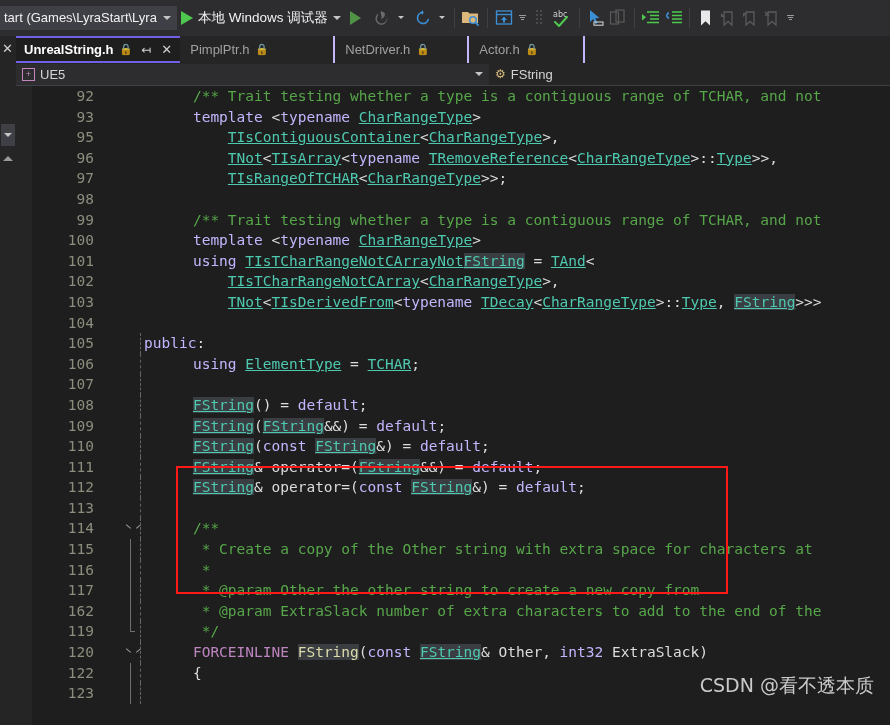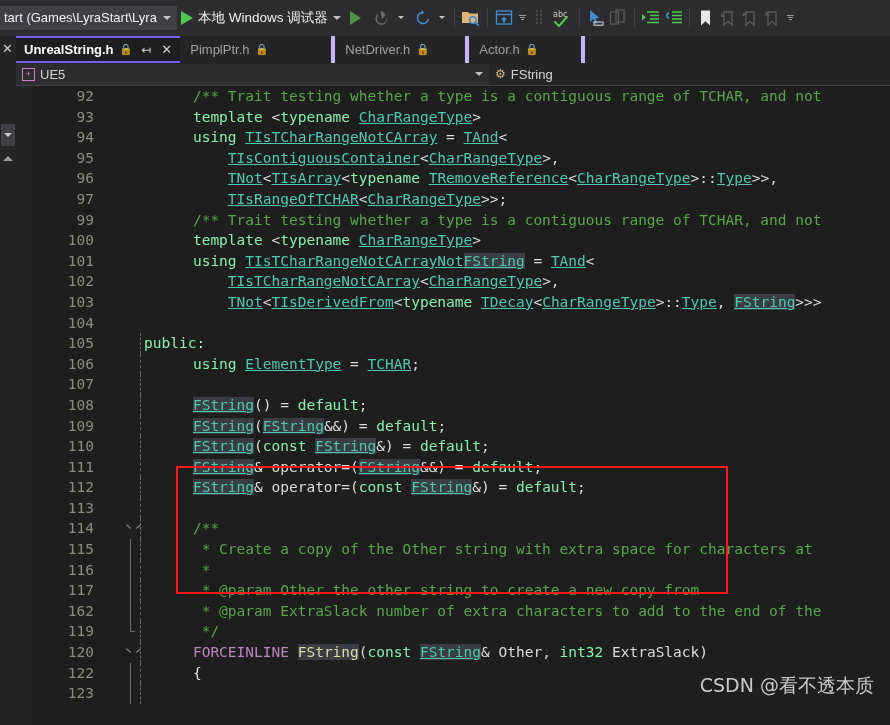--- a/index.html
+++ b/index.html
@@ -67,21 +67,21 @@
   
   #tabbar {
     position: absolute; left: 16px; top: 36px; width: 874px; height: 27px;
     background: #252526; display: flex; align-items: stretch;
   }
   .tab {
     position: relative; display: flex; align-items: center; gap: 6px;
     padding: 0 10px; height: 27px; font-size: 13px; color: #a0a0a0;
     background: #252526; white-space: nowrap;
   }
-  .tab.inactive { border-right: 4px solid #c4b5fd; }
+  .tab.inactive { border-right: 2px solid #c4b5fd; }
   .tab.active {
     background: #1e1e1e; color: #ffffff; font-weight: bold;
     border-top: 2px solid #7160e8; border-bottom: 2px solid #7160e8;
     padding-left: 8px; padding-right: 6px;
   }
   .tab .lock { font-size: 11px; opacity: .8; }
   .tab .pin, .tab .x { font-size: 12px; color: #d0d0d0; padding: 0 2px; font-weight: normal;}
   .tab .x { font-size: 13px; }
 
   
@@ -115,21 +115,21 @@
     white-space: pre;
   }
   .lineno {
     position: absolute; left: 0; width: 78px; text-align: right;
     color: #8d8d7e; font-family: "DejaVu Sans Mono", monospace; font-size: 14.5px;
   }
   .foldcol { position: absolute; left: 106px; width: 18px; height: 20.6px; }
   .codetext { position: absolute; left: 142px; white-space: pre; }
 
   
-  .kw   { color: #86efac; }       
+  .kw   { color: #c4b5fd; }       
   .typ  { color: #4ec9b0; text-decoration: underline; }       
   .cmt  { color: #57a64a; }       
   .pln  { color: #dcdcdc; }       
   .mac  { color: #bd85c0; }       
   .fn   { color: #dcdcaa; }       
   .hl   { background: #3a3d41; }
 
   
   .chev { position: absolute; left: 4px; top: 6px; width: 9px; height: 6px; }
   .chev:before, .chev:after {
@@ -359,24 +359,24 @@
       <span class="fstring-glyph">⚙</span>
       <span>FString</span>
     </div>
   </div>
 
   <div id="editor">
     <div id="ind-margin"></div>
     <div class="code-area" id="code-area">
         <div class="row"><span class="lineno">92</span><span class="foldcol"></span><span class="codetext"><span class="pln">    </span><span class="cmt">/** Trait testing whether a type is a contiguous range of TCHAR, and not</span></span></div>
         <div class="row"><span class="lineno">93</span><span class="foldcol"></span><span class="codetext"><span class="pln">    </span><span class="kw">template</span><span class="pln"> &lt;</span><span class="kw">typename</span><span class="pln"> </span><span class="typ">CharRangeType</span><span class="pln">&gt;</span></span></div>
-        <div class="row"><span class="lineno">94</span><span class="foldcol"></span><span class="codetext"><span class="pln">    </span><span class="kw">using</span><span class="pln"> </span><span class="typ">TIsTCharRangeNotCArray</span><span class="pln"> = </span><span class="typ">TAnd</span><span class="pln">&lt;</span></span></div>
         <div class="row"><span class="lineno">95</span><span class="foldcol"></span><span class="codetext"><span class="pln">        </span><span class="typ">TIsContiguousContainer</span><span class="pln">&lt;</span><span class="typ">CharRangeType</span><span class="pln">&gt;,</span></span></div>
         <div class="row"><span class="lineno">96</span><span class="foldcol"></span><span class="codetext"><span class="pln">        </span><span class="typ">TNot</span><span class="pln">&lt;</span><span class="typ">TIsArray</span><span class="pln">&lt;</span><span class="kw">typename</span><span class="pln"> </span><span class="typ">TRemoveReference</span><span class="pln">&lt;</span><span class="typ">CharRangeType</span><span class="pln">&gt;::</span><span class="typ">Type</span><span class="pln">&gt;&gt;,</span></span></div>
         <div class="row"><span class="lineno">97</span><span class="foldcol"></span><span class="codetext"><span class="pln">        </span><span class="typ">TIsRangeOfTCHAR</span><span class="pln">&lt;</span><span class="typ">CharRangeType</span><span class="pln">&gt;&gt;;</span></span></div>
+        <div class="row"><span class="lineno">98</span><span class="foldcol"></span><span class="codetext"></span></div>
         <div class="row"><span class="lineno">99</span><span class="foldcol"></span><span class="codetext"><span class="pln">    </span><span class="cmt">/** Trait testing whether a type is a contiguous range of TCHAR, and not</span></span></div>
         <div class="row"><span class="lineno">100</span><span class="foldcol"></span><span class="codetext"><span class="pln">    </span><span class="kw">template</span><span class="pln"> &lt;</span><span class="kw">typename</span><span class="pln"> </span><span class="typ">CharRangeType</span><span class="pln">&gt;</span></span></div>
         <div class="row"><span class="lineno">101</span><span class="foldcol"></span><span class="codetext"><span class="pln">    </span><span class="kw">using</span><span class="pln"> </span><span class="typ">TIsTCharRangeNotCArrayNot</span><span class="typ hl">FString</span><span class="pln"> = </span><span class="typ">TAnd</span><span class="pln">&lt;</span></span></div>
         <div class="row"><span class="lineno">102</span><span class="foldcol"></span><span class="codetext"><span class="pln">        </span><span class="typ">TIsTCharRangeNotCArray</span><span class="pln">&lt;</span><span class="typ">CharRangeType</span><span class="pln">&gt;,</span></span></div>
         <div class="row"><span class="lineno">103</span><span class="foldcol"></span><span class="codetext"><span class="pln">        </span><span class="typ">TNot</span><span class="pln">&lt;</span><span class="typ">TIsDerivedFrom</span><span class="pln">&lt;</span><span class="kw">typename</span><span class="pln"> </span><span class="typ">TDecay</span><span class="pln">&lt;</span><span class="typ">CharRangeType</span><span class="pln">&gt;::</span><span class="typ">Type</span><span class="pln">, </span><span class="typ hl">FString</span><span class="pln">&gt;&gt;&gt;</span></span></div>
         <div class="row"><span class="lineno">104</span><span class="foldcol"></span><span class="codetext"></span></div>
         <div class="row"><span class="lineno">105</span><span class="foldcol"></span><span class="guide"></span><span class="codetext" style="left: 128px;"><span class="kw">public</span><span class="pln">:</span></span></div>
         <div class="row"><span class="lineno">106</span><span class="foldcol"></span><span class="guide"></span><span class="codetext"><span class="pln">    </span><span class="kw">using</span><span class="pln"> </span><span class="typ">ElementType</span><span class="pln"> = </span><span class="typ">TCHAR</span><span class="pln">;</span></span></div>
         <div class="row"><span class="lineno">107</span><span class="foldcol"></span><span class="guide"></span><span class="codetext"></span></div>
         <div class="row"><span class="lineno">108</span><span class="foldcol"></span><span class="guide"></span><span class="codetext"><span class="pln">    </span><span class="typ hl">FString</span><span class="pln">() = </span><span class="kw">default</span><span class="pln">;</span></span></div>

